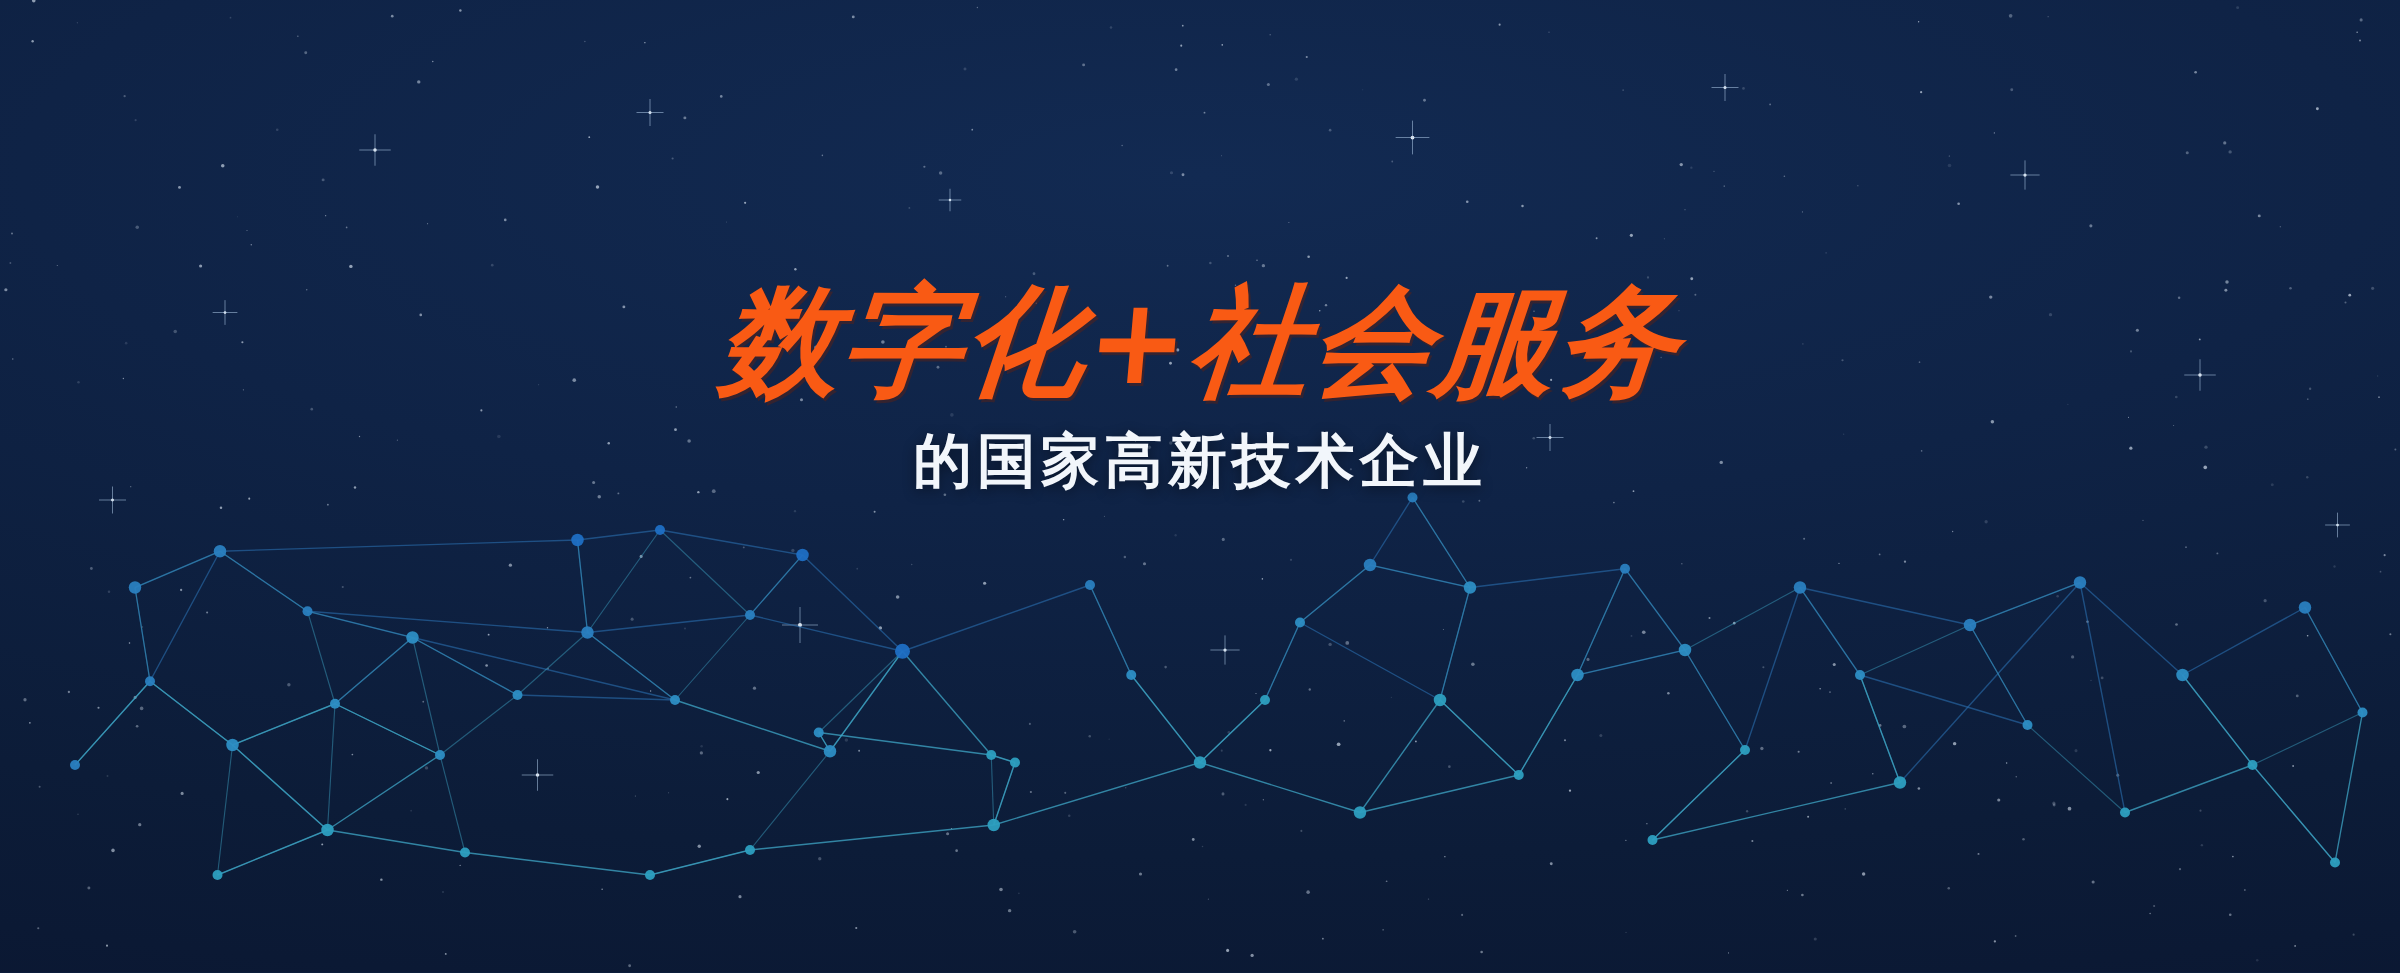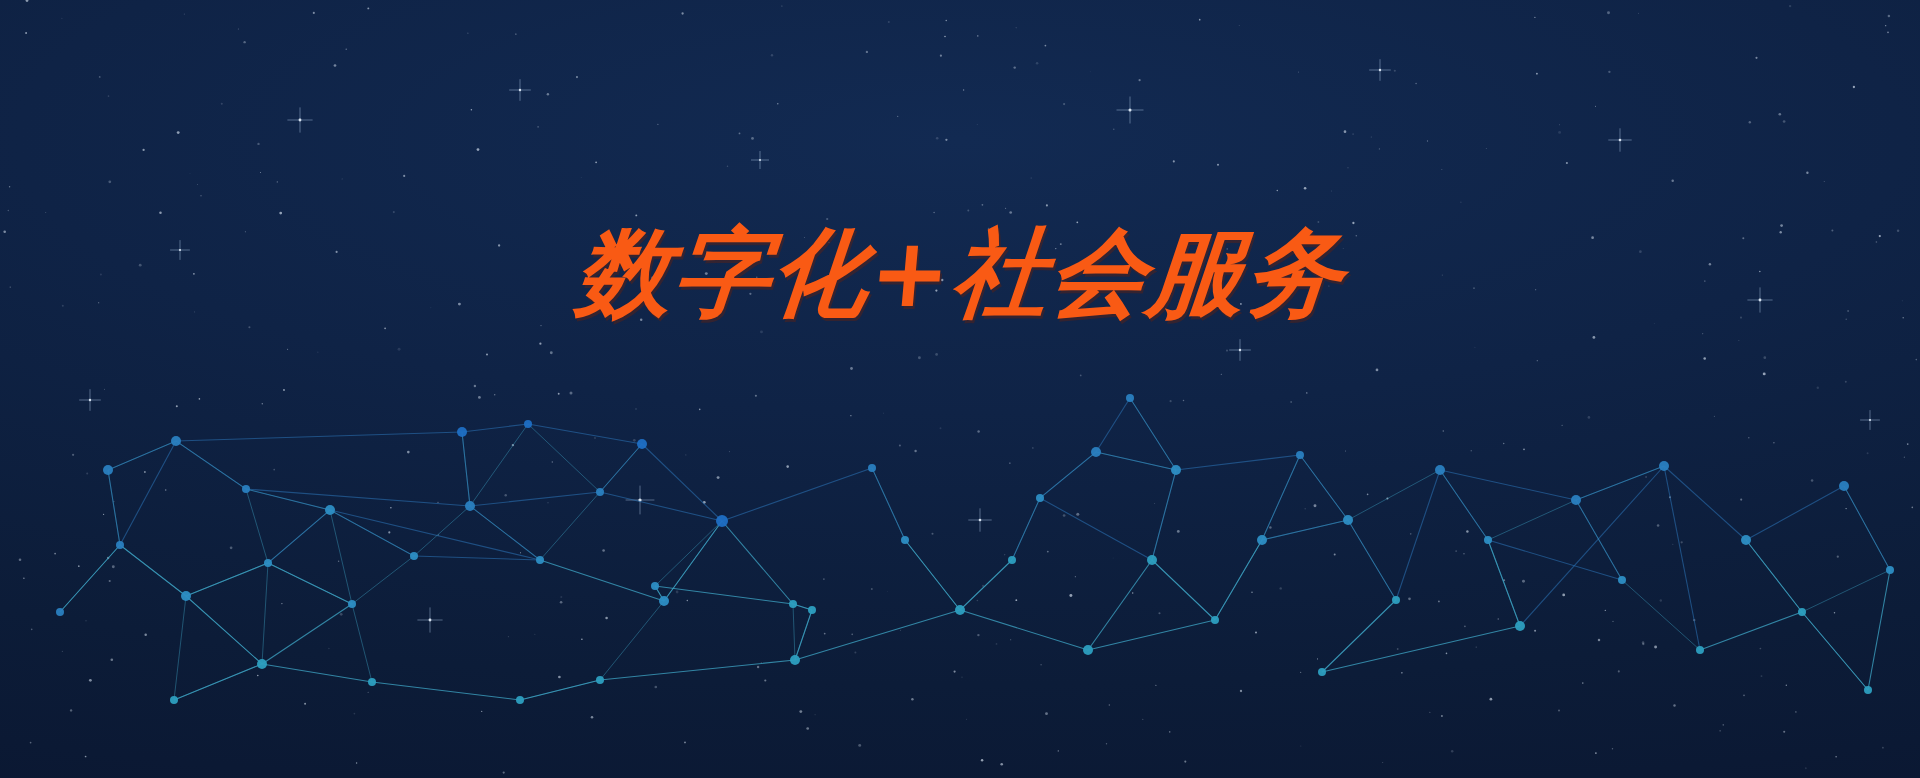--- a/index.html
+++ b/index.html
@@ -755,15 +755,16 @@
         <circle cx="1746" cy="540" r="5" fill="#2d8ec4" opacity="0.95"></circle>
         <circle cx="1802" cy="612" r="4" fill="#2d9fc0" opacity="0.95"></circle>
         <circle cx="1844" cy="486" r="5" fill="#2a7fc0" opacity="0.95"></circle>
         <circle cx="1890" cy="570" r="4" fill="#2d8ec4" opacity="0.95"></circle>
         <circle cx="1868" cy="690" r="4" fill="#2d9fc0" opacity="0.95"></circle>
       </g>
     </svg>
 
   <div id="text-block">
     <span id="headline">数字化+社会服务</span>
+    <span id="subtitle">的国家高新技术企业</span>
   </div>
 
 </div>
 
 </body></html>

